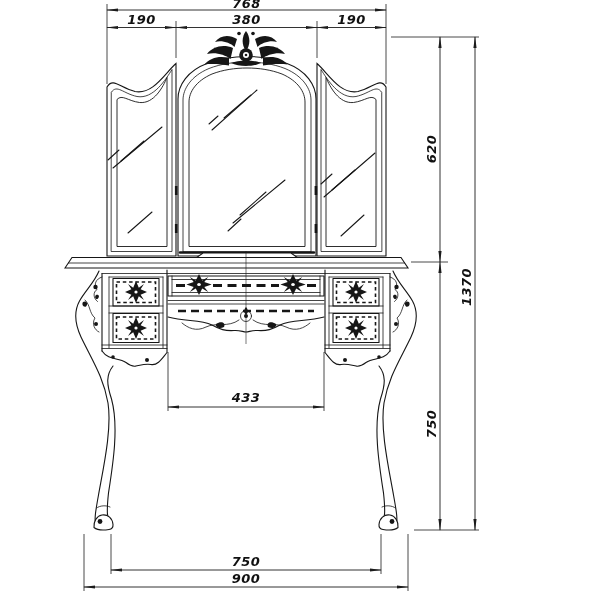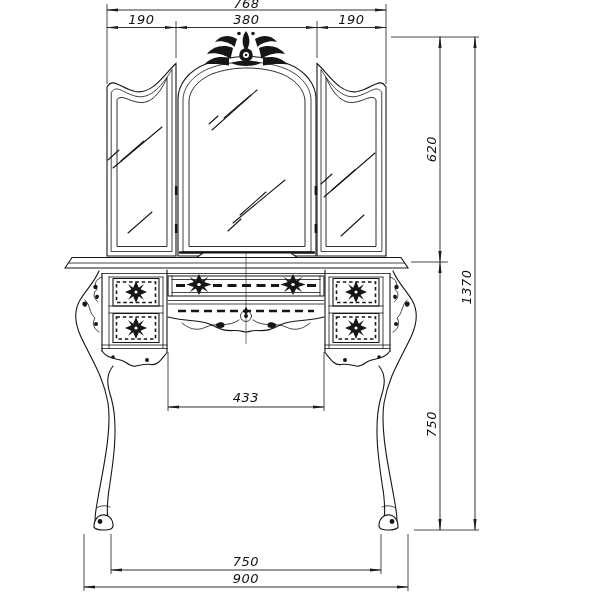--- a/index.html
+++ b/index.html
@@ -1,16 +1,16 @@
 <!DOCTYPE html>
 <html><head>
 <meta charset="utf-8">
 <style>
   html,body{margin:0;padding:0;background:#ffffff;}
-  .stage{width:600px;height:600px;background:#ffffff;position:relative;overflow:hidden;}
+  .stage{width:600px;height:600px;background:#ffffff;position:relative;overflow:hidden;font-weight:bold;}
   svg{display:block;}
   
   .ln{fill:none;stroke:#161616;stroke-width:1.1;stroke-linecap:round;stroke-linejoin:round;}
   .thin{stroke-width:0.8;}
   .blk{fill:#161616;stroke:none;}
   .wfill{fill:#ffffff;stroke:#161616;stroke-width:1.1;}
   .glass{fill:#ffffff;stroke:#161616;stroke-width:0.9;}
   .hatch{fill:none;stroke:#161616;stroke-width:1.05;stroke-linecap:round;}
   .dashrect{fill:none;stroke:#161616;stroke-width:1.6;stroke-dasharray:3.5 2.8;}
   .hdash{fill:none;stroke:#161616;stroke-width:3;stroke-dasharray:9 5.5;stroke-linecap:butt;}

